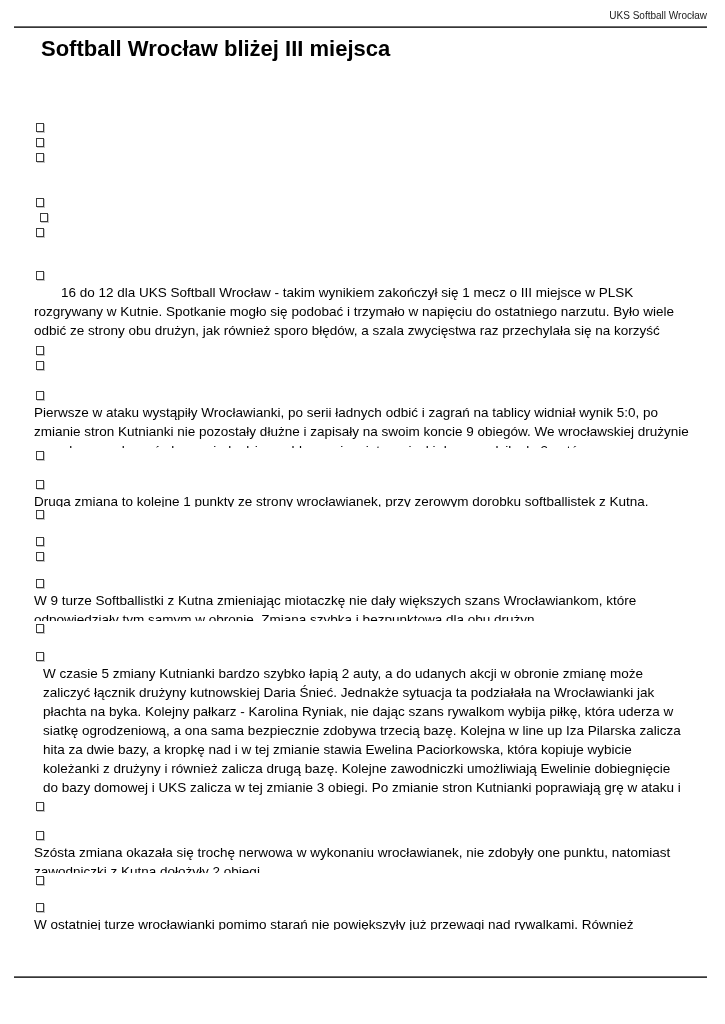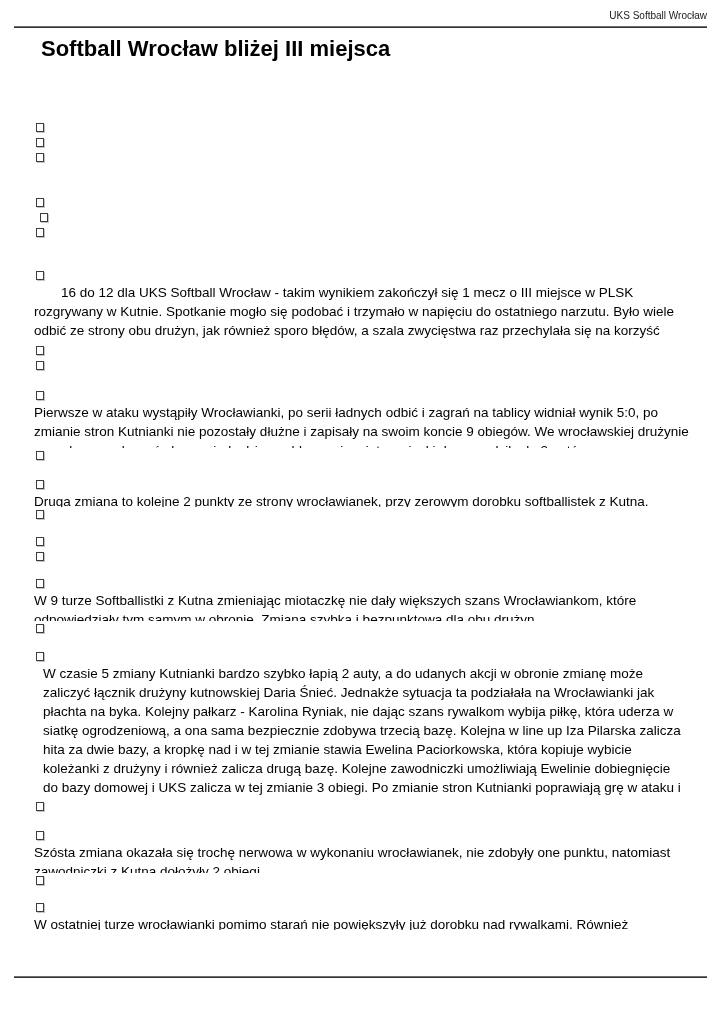--- a/index.html
+++ b/index.html
@@ -112,21 +112,21 @@
     <p class="para h3l">Pierwsze w ataku wystąpiły Wrocławianki, po serii ładnych odbić i zagrań na tablicy widniał wynik 5:0, po zmianie stron Kutnianki nie pozostały dłużne i zapisały na swoim koncie 9 obiegów. We wrocławskiej drużynie zaczęła szwankować obrona, jednakże szybko wyciągnięte wnioski doprowadziły do 3 autów.</p>
     <div class="ph-line">
         <span class="ph-box"></span>
       </div>
 
     <div class="sp14"></div>
 
     <div class="ph-line">
         <span class="ph-box"></span>
       </div>
-    <p class="para h1l">Druga zmiana to kolejne 2 punkty ze strony wrocławianek, przy zerowym dorobku softballistek z Kutna.</p>
+    <p class="para h1l">Druga zmiana to kolejne 1 punkty ze strony wrocławianek, przy zerowym dorobku softballistek z Kutna.</p>
     <div class="ph-line">
         <span class="ph-box"></span>
       </div>
 
     <div class="sp12"></div>
 
     <div class="ph-line">
         <span class="ph-box"></span>
       </div>
     <div class="ph-line">
@@ -161,21 +161,21 @@
     <p class="para h2l">Szósta zmiana okazała się trochę nerwowa w wykonaniu wrocławianek, nie zdobyły one punktu, natomiast zawodniczki z Kutna dołożyły 2 obiegi.</p>
     <div class="ph-line">
         <span class="ph-box"></span>
       </div>
 
     <div class="sp12"></div>
 
     <div class="ph-line">
         <span class="ph-box"></span>
       </div>
-    <p class="para h1l">W ostatniej turze wrocławianki pomimo starań nie powiększyły już dorobku nad rywalkami. Również</p>
+    <p class="para h1l">W ostatniej turze wrocławianki pomimo starań nie powiększyły już przewagi nad rywalkami. Również</p>
 
   </div>
 
   <div class="rule rule-bottom"></div>
   <div class="footer">
     <span class="f-left">http://ukssoftball.wroclaw.pl</span>
     <span class="f-center">Kreator PDF</span>
     <span class="f-right">Utworzono 2 March, 2017, 18:07</span>
   </div>
 

